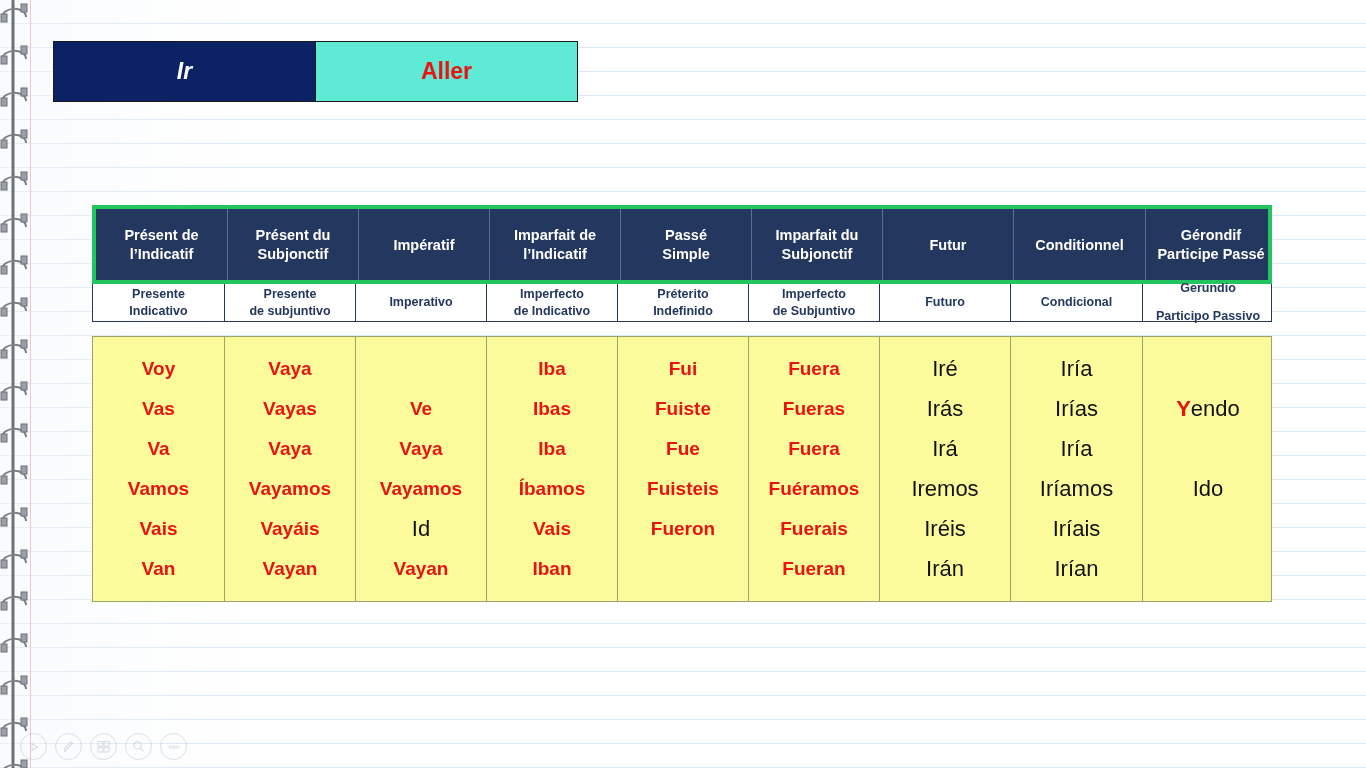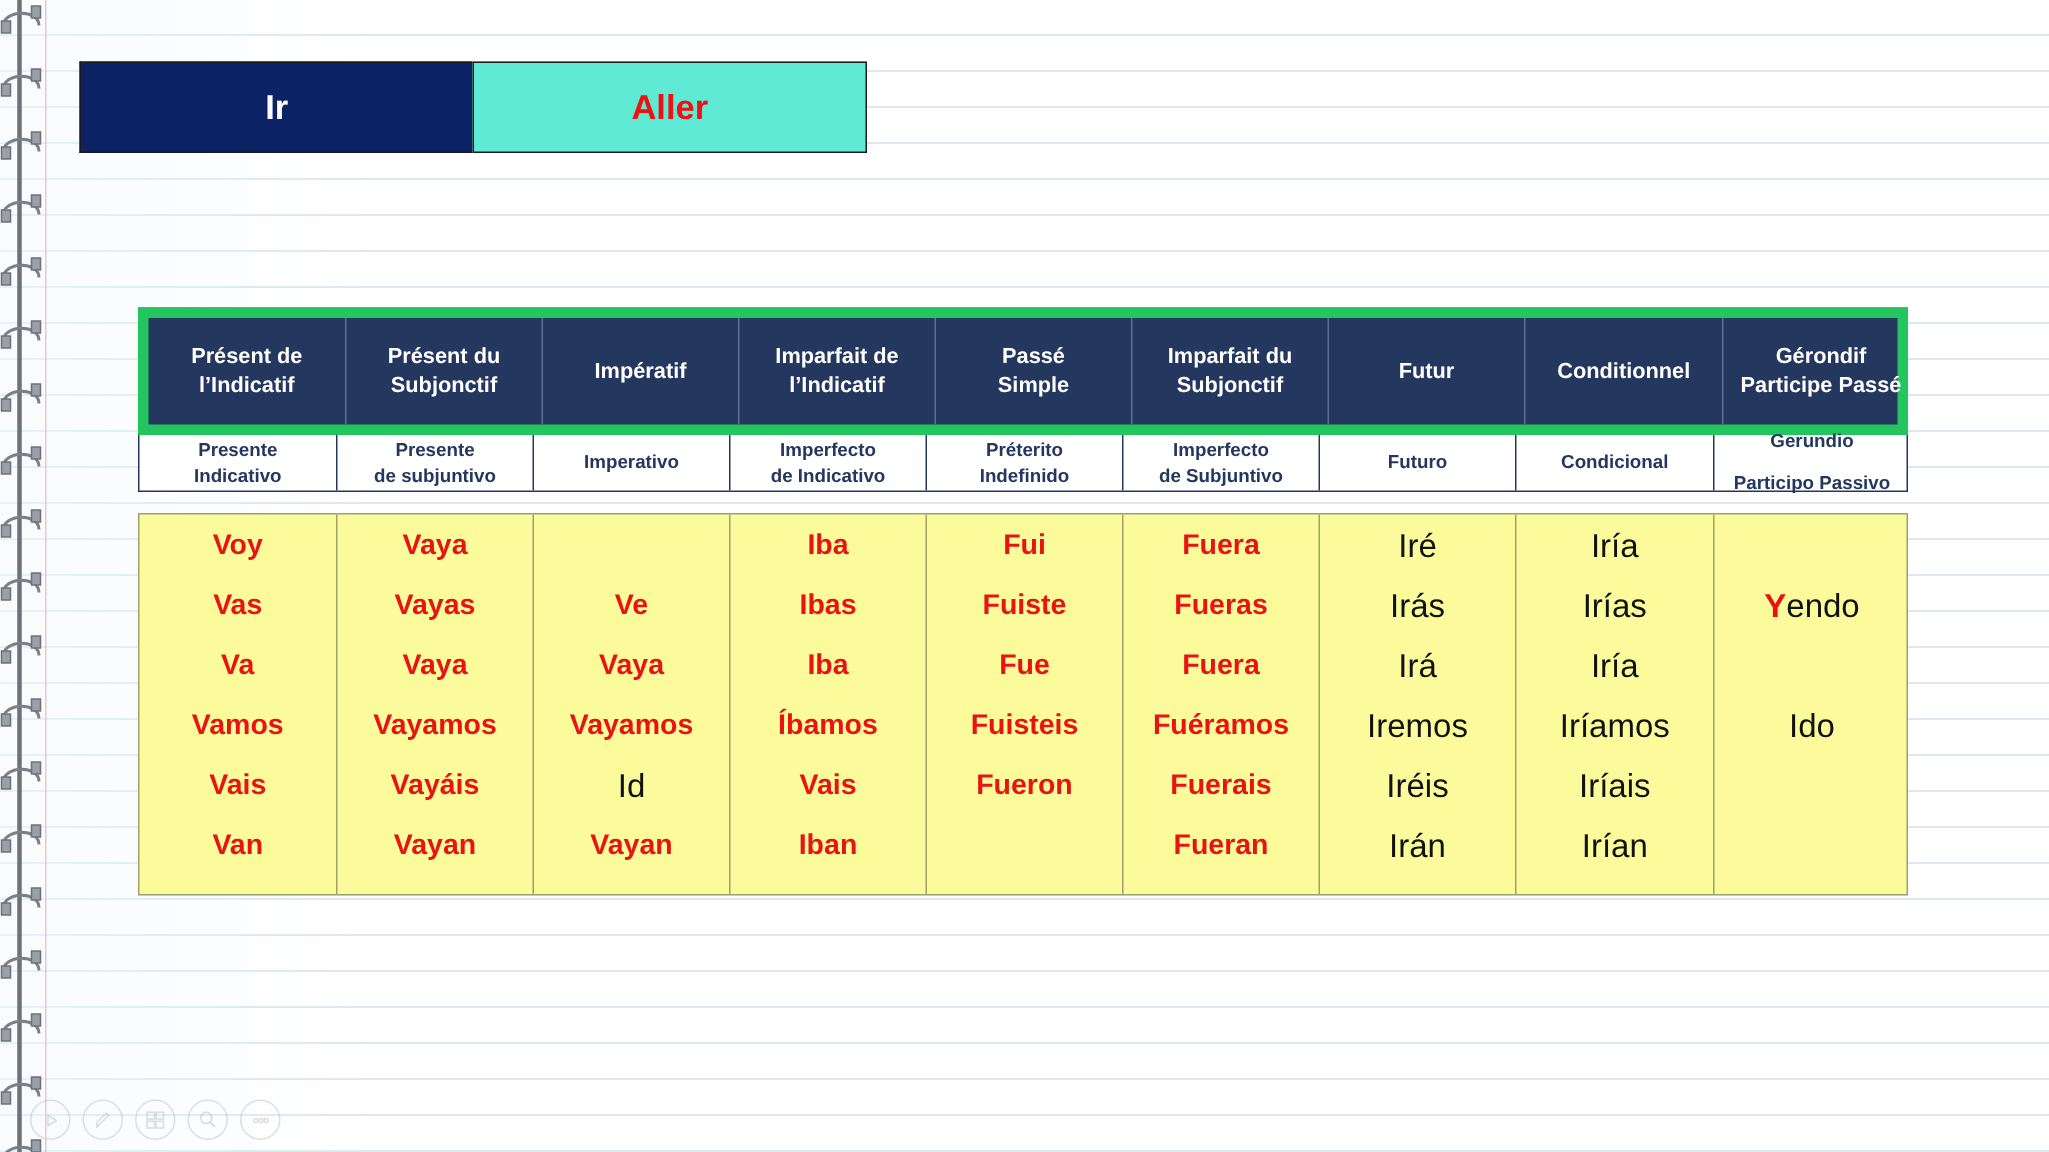--- a/index.html
+++ b/index.html
@@ -70,20 +70,21 @@
     box-sizing: border-box;
     border: 1px solid #1a1a1a;
     font-size: 23px;
     font-weight: bold;
   }
   #title-es {
     width: 262px;
     background: #0b2265;
     color: #ffffff;
     border-right: none;
+    font-style: italic;
   }
   #title-fr {
     width: 263px;
     background: #5eead4;
     color: #ee1111;
   }
 
   
   #table {
     position: absolute;
@@ -95,21 +96,21 @@
     display: grid;
     grid-template-columns:
       132px 131px 131px 131px 131px 131px 131px 132px 130px;
     width: 100%;
     box-sizing: border-box;
   }
 
   
   #head-fr {
     background: #24375f;
-    border: 7px solid #22c55e;
+    border: 4px solid #22c55e;
     box-sizing: border-box;
   }
   .head-fr-cell {
     color: #ffffff;
     font-size: 14.5px;
     font-weight: bold;
     line-height: 1.28;
     text-align: center;
     padding: 13px 4px 12px 4px;
     height: 71px;
@@ -149,21 +150,21 @@
   
   #body-wrap {
     margin-top: 14px;
     background: #fbfb9b;
     border: 1px solid #9aa36a;
     box-sizing: border-box;
   }
   .body-col {
     border-right: 1px solid #9aa36a;
     box-sizing: border-box;
-    padding: 1px 2px 12px 2px;
+    padding: 12px 2px 12px 2px;
   }
   .body-col:last-child { border-right: none; }
   .cell {
     height: 40px;
     line-height: 40px;
     text-align: center;
     font-size: 19px;
     white-space: nowrap;
     overflow: hidden;
   }

